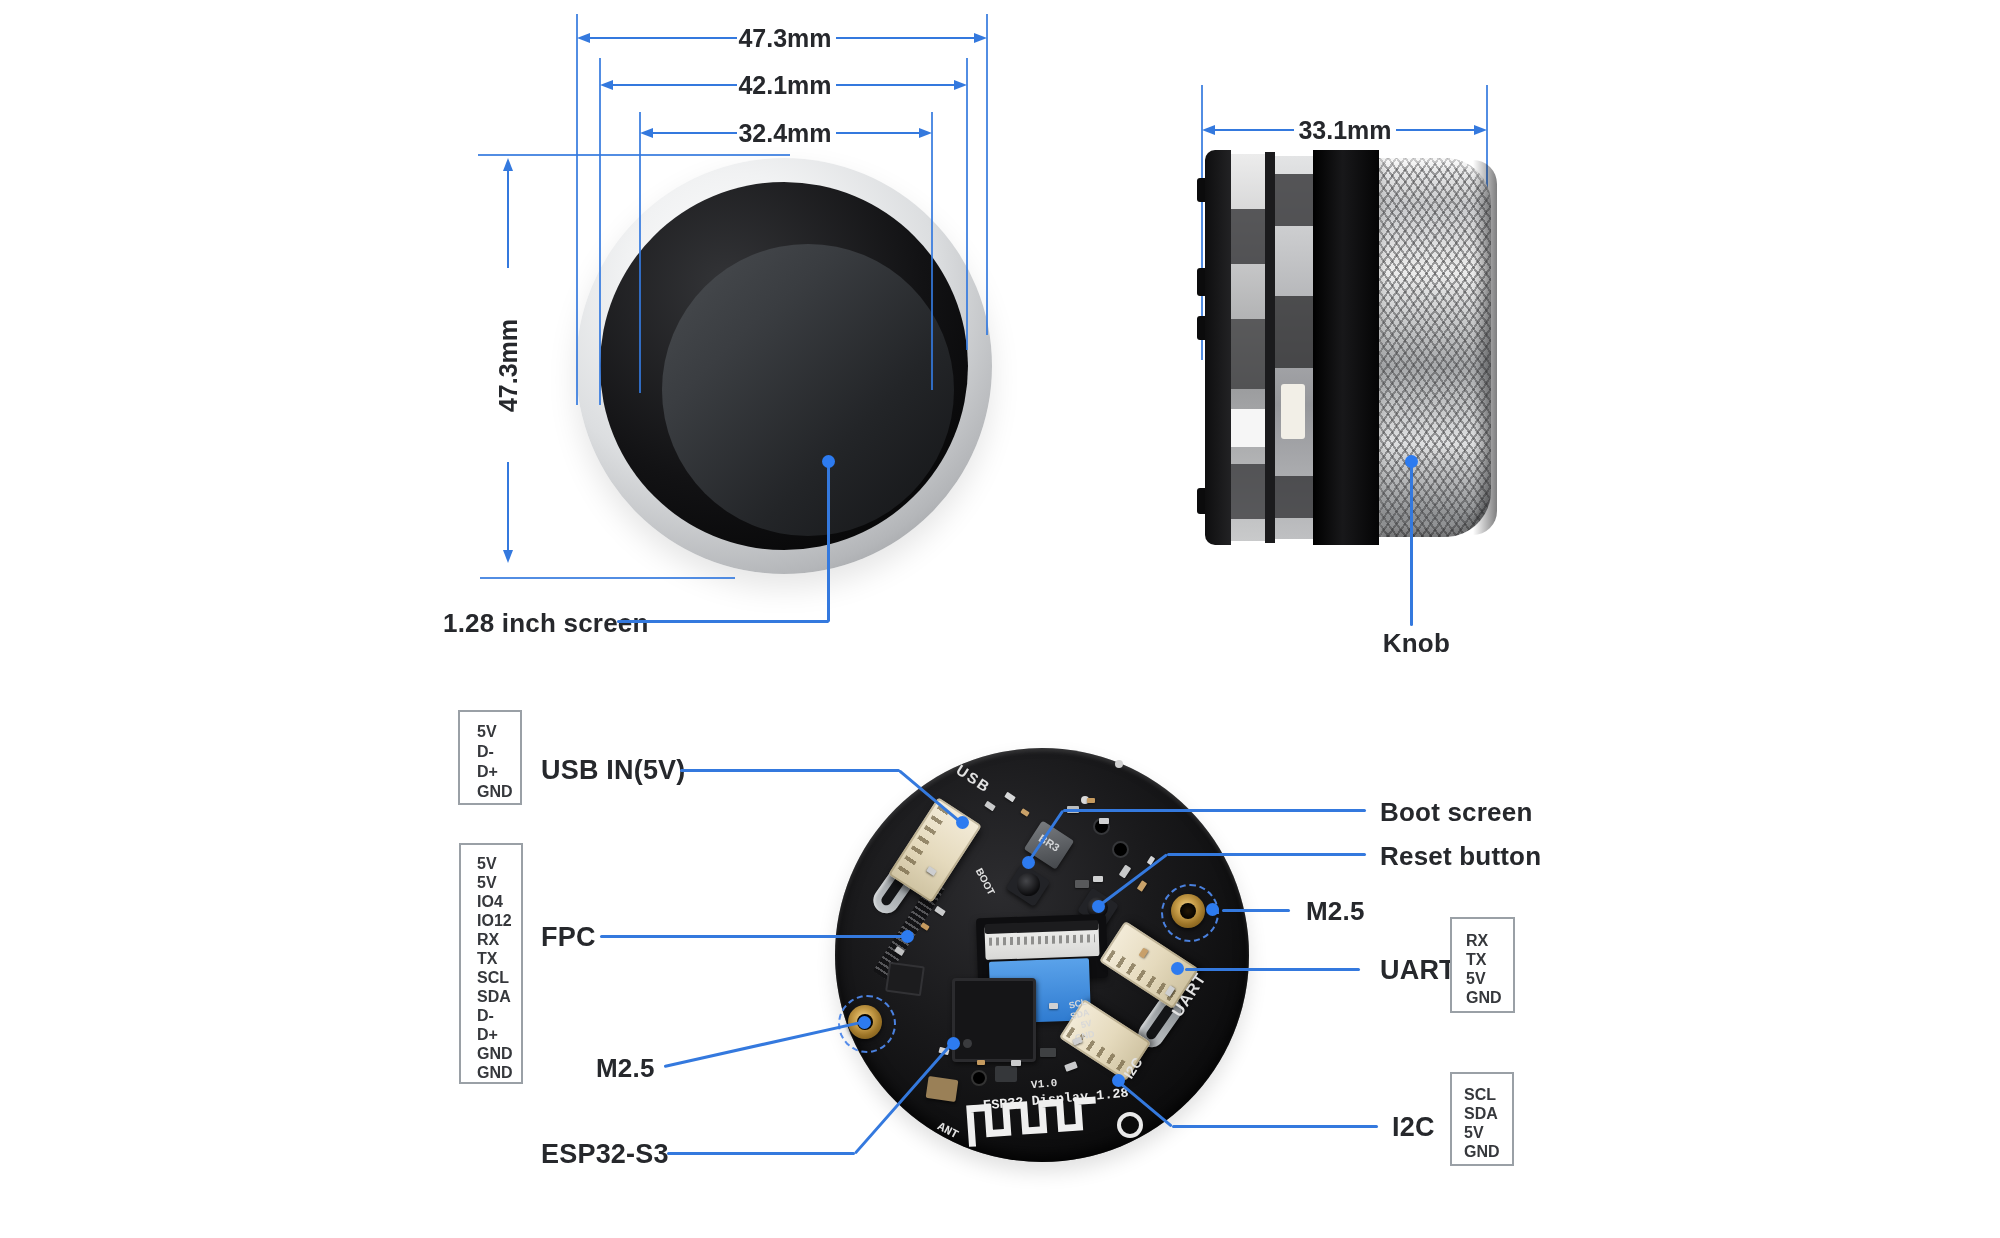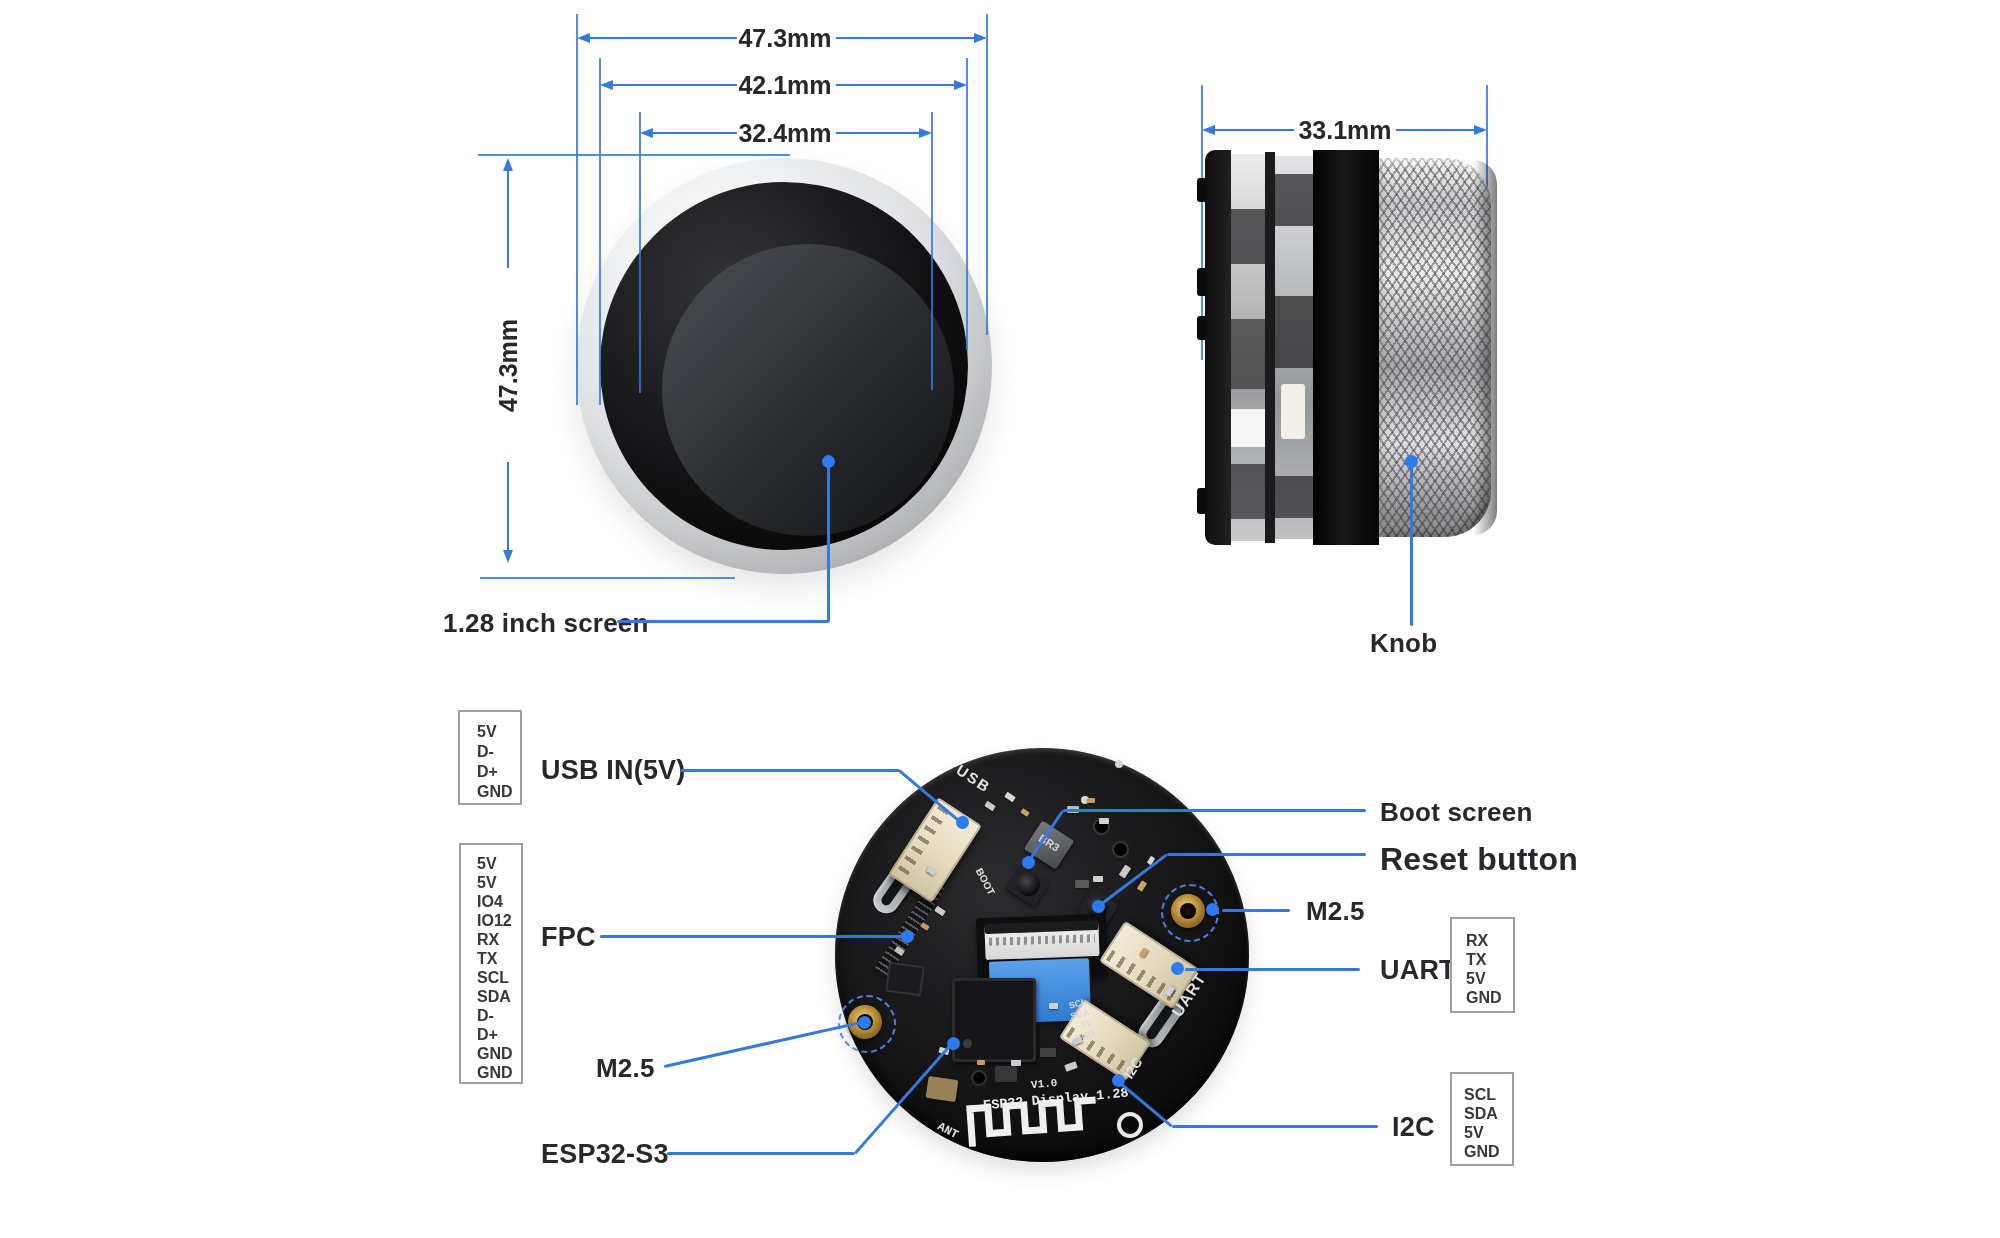--- a/index.html
+++ b/index.html
@@ -156,21 +156,21 @@
     </div>
 
     <div class="slab" style="left:108px;width:66px;background:linear-gradient(90deg,#000,#18181a 45%,#040405);"></div>
 
     <div class="knurl"></div>
     <div class="knurl-edge"></div>
   </div>
 
   <div class="leaderv" style="left:1410px;top:461px;height:165px;"></div>
   <div class="dot" style="left:1405px;top:455px;"></div>
-  <div class="lbl" style="left:1370px;top:628px;width:80px;text-align:left;font-size:26px;">Knob</div>
+  <div class="lbl" style="left:1370px;top:628px;width:80px;text-align:right;font-size:26px;">Knob</div>
 
   <div class="pcb">
     <div class="pcb-disc"></div>
 
     <div class="slot" style="left:32px;top:127px;transform:rotate(-55deg);">
         <div class="slot-in"></div>
       </div>
     <div class="slot" style="left:297px;top:261px;transform:rotate(-55deg);">
         <div class="slot-in"></div>
       </div>
@@ -293,21 +293,21 @@
   <div class="lbl" style="left:541px;top:1139px;">ESP32-S3</div>
   <div class="leader" style="left:667px;top:1152px;width:188px;"></div>
   <div class="leader" style="left:855px;top:1152px;width:148px;transform:rotate(-48.6deg);"></div>
   <div class="dot" style="left:947px;top:1037px;"></div>
 
   <div class="lbl" style="left:1380px;top:797px;font-size:26px;">Boot screen</div>
   <div class="leader" style="left:1063px;top:809px;width:303px;"></div>
   <div class="leader" style="left:1063px;top:809px;width:63px;transform:rotate(124deg);"></div>
   <div class="dot" style="left:1022px;top:856px;"></div>
 
-  <div class="lbl" style="left:1380px;top:841px;font-size:32px;">Reset button</div>
+  <div class="lbl" style="left:1380px;top:841px;font-size:26px;">Reset button</div>
   <div class="leader" style="left:1167px;top:853px;width:199px;"></div>
   <div class="leader" style="left:1167px;top:853px;width:87px;transform:rotate(143deg);"></div>
   <div class="dot" style="left:1092px;top:900px;"></div>
 
   <div class="lbl" style="left:1306px;top:896px;font-size:26px;">M2.5</div>
   <div class="leader" style="left:1222px;top:909px;width:68px;"></div>
   <div class="dot" style="left:1206px;top:903px;"></div>
 
   <div class="lbl" style="left:1380px;top:955px;">UART</div>
   <div class="leader" style="left:1185px;top:968px;width:175px;"></div>

